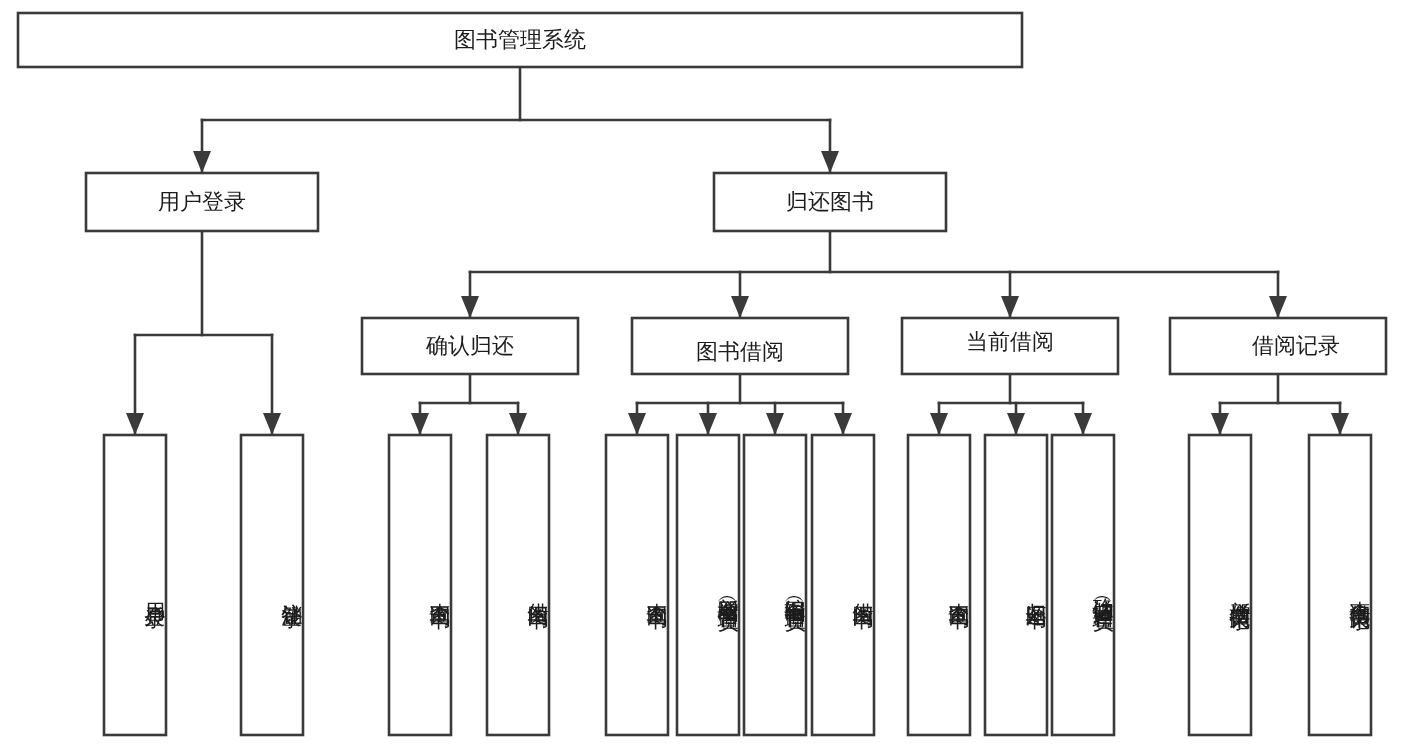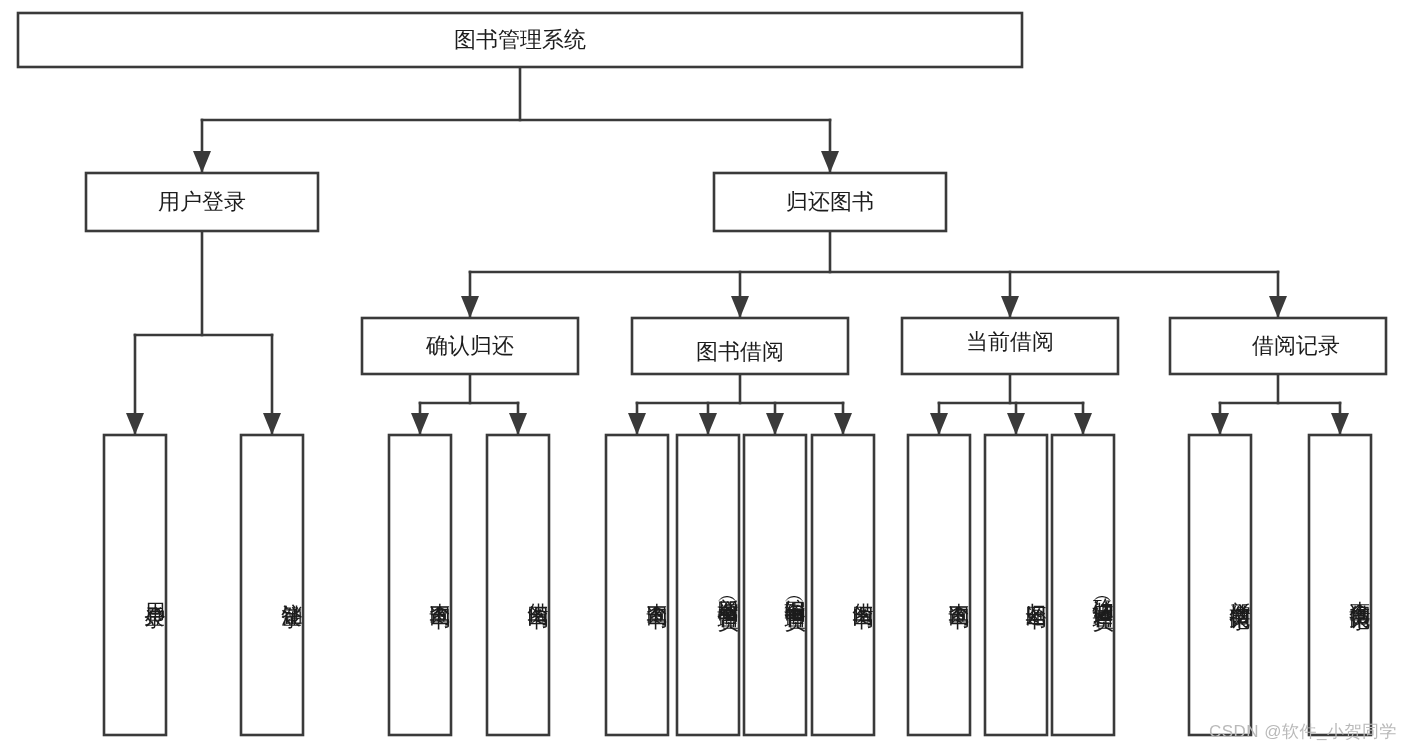--- a/index.html
+++ b/index.html
@@ -173,14 +173,13 @@
       <div class="node-label vertical" style="left: 677px; top: 435px; width: 62px; height: 300px; padding-top: 10px; align-items: flex-start;">新增图书（管理员）</div>
       <div class="node-label vertical" style="left: 744px; top: 435px; width: 62px; height: 300px; padding-top: 10px; align-items: flex-start;">编辑图书（管理员）</div>
       <div class="node-label vertical" style="left: 812px; top: 435px; width: 62px; height: 300px; padding-top: 10px; align-items: flex-start;">借阅图书</div>
       <div class="node-label vertical" style="left: 908px; top: 435px; width: 62px; height: 300px; padding-top: 10px; align-items: flex-start;">查询图书</div>
       <div class="node-label vertical" style="left: 985px; top: 435px; width: 62px; height: 300px; padding-top: 10px; align-items: flex-start;">归还图书</div>
       <div class="node-label vertical" style="left: 1052px; top: 435px; width: 62px; height: 300px; padding-top: 10px; align-items: flex-start;">确认归还（管理员）</div>
       <div class="node-label vertical" style="left: 1189px; top: 435px; width: 62px; height: 300px; padding-top: 10px; align-items: flex-start;">新增借阅记录</div>
       <div class="node-label vertical" style="left: 1309px; top: 435px; width: 62px; height: 300px; padding-top: 10px; align-items: flex-start;">查询借阅记录</div>
     </div>
 
-  <div class="watermark">CSDN @软件_小贺同学</div>
 </div>
 
 </body></html>

